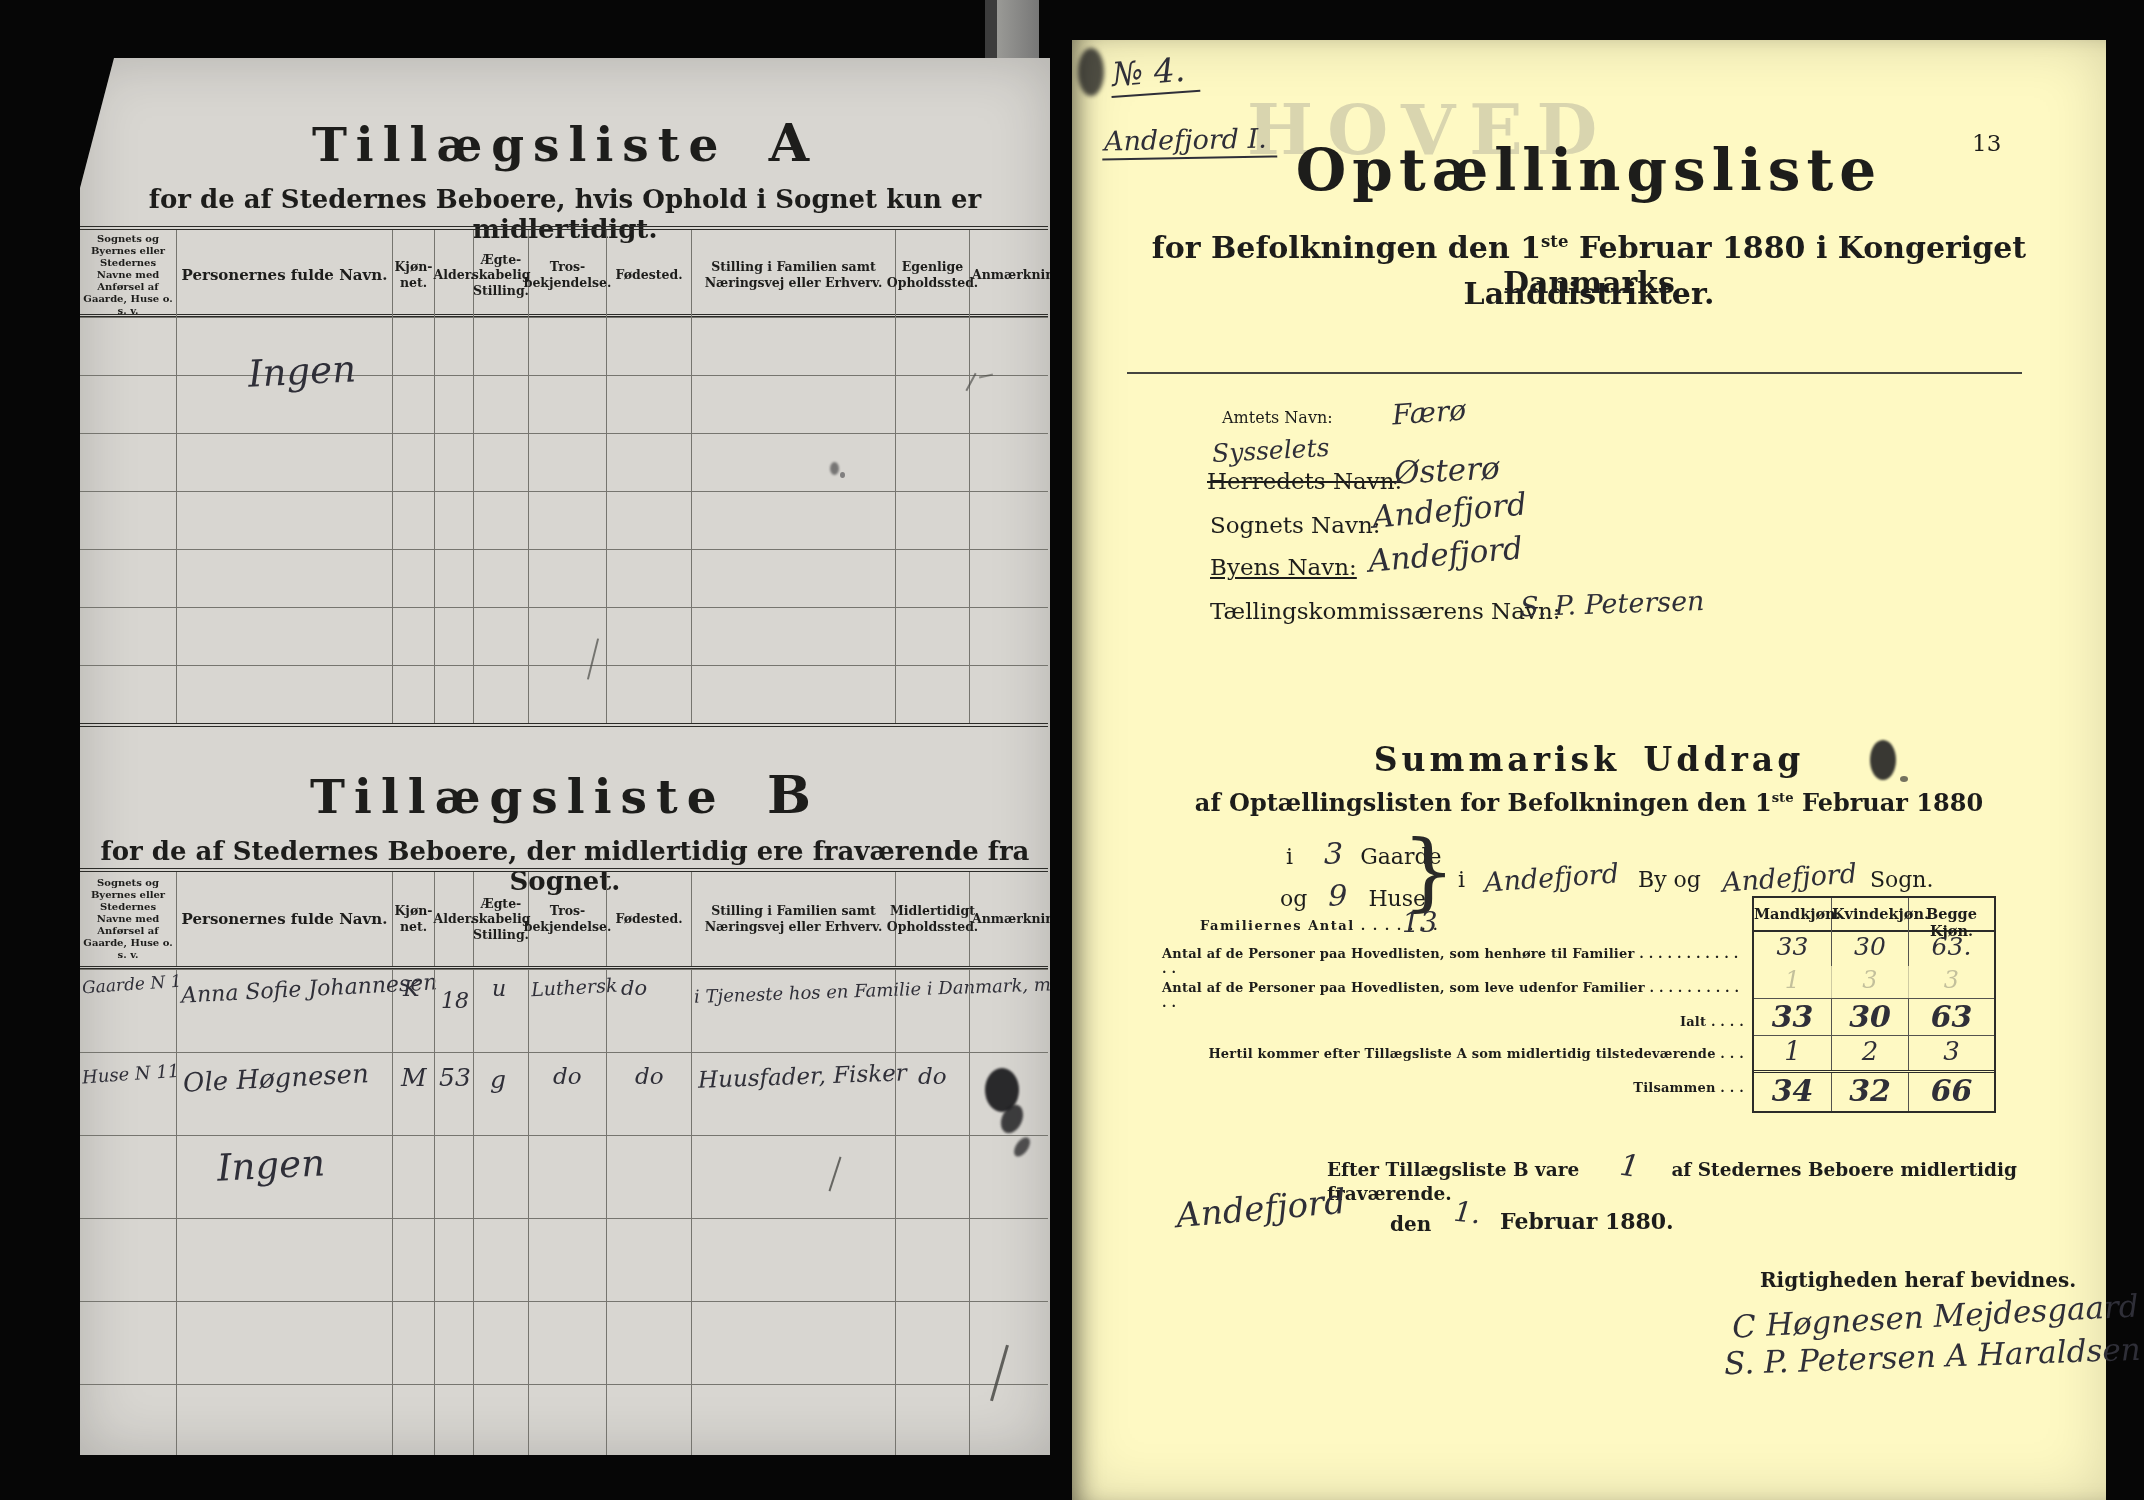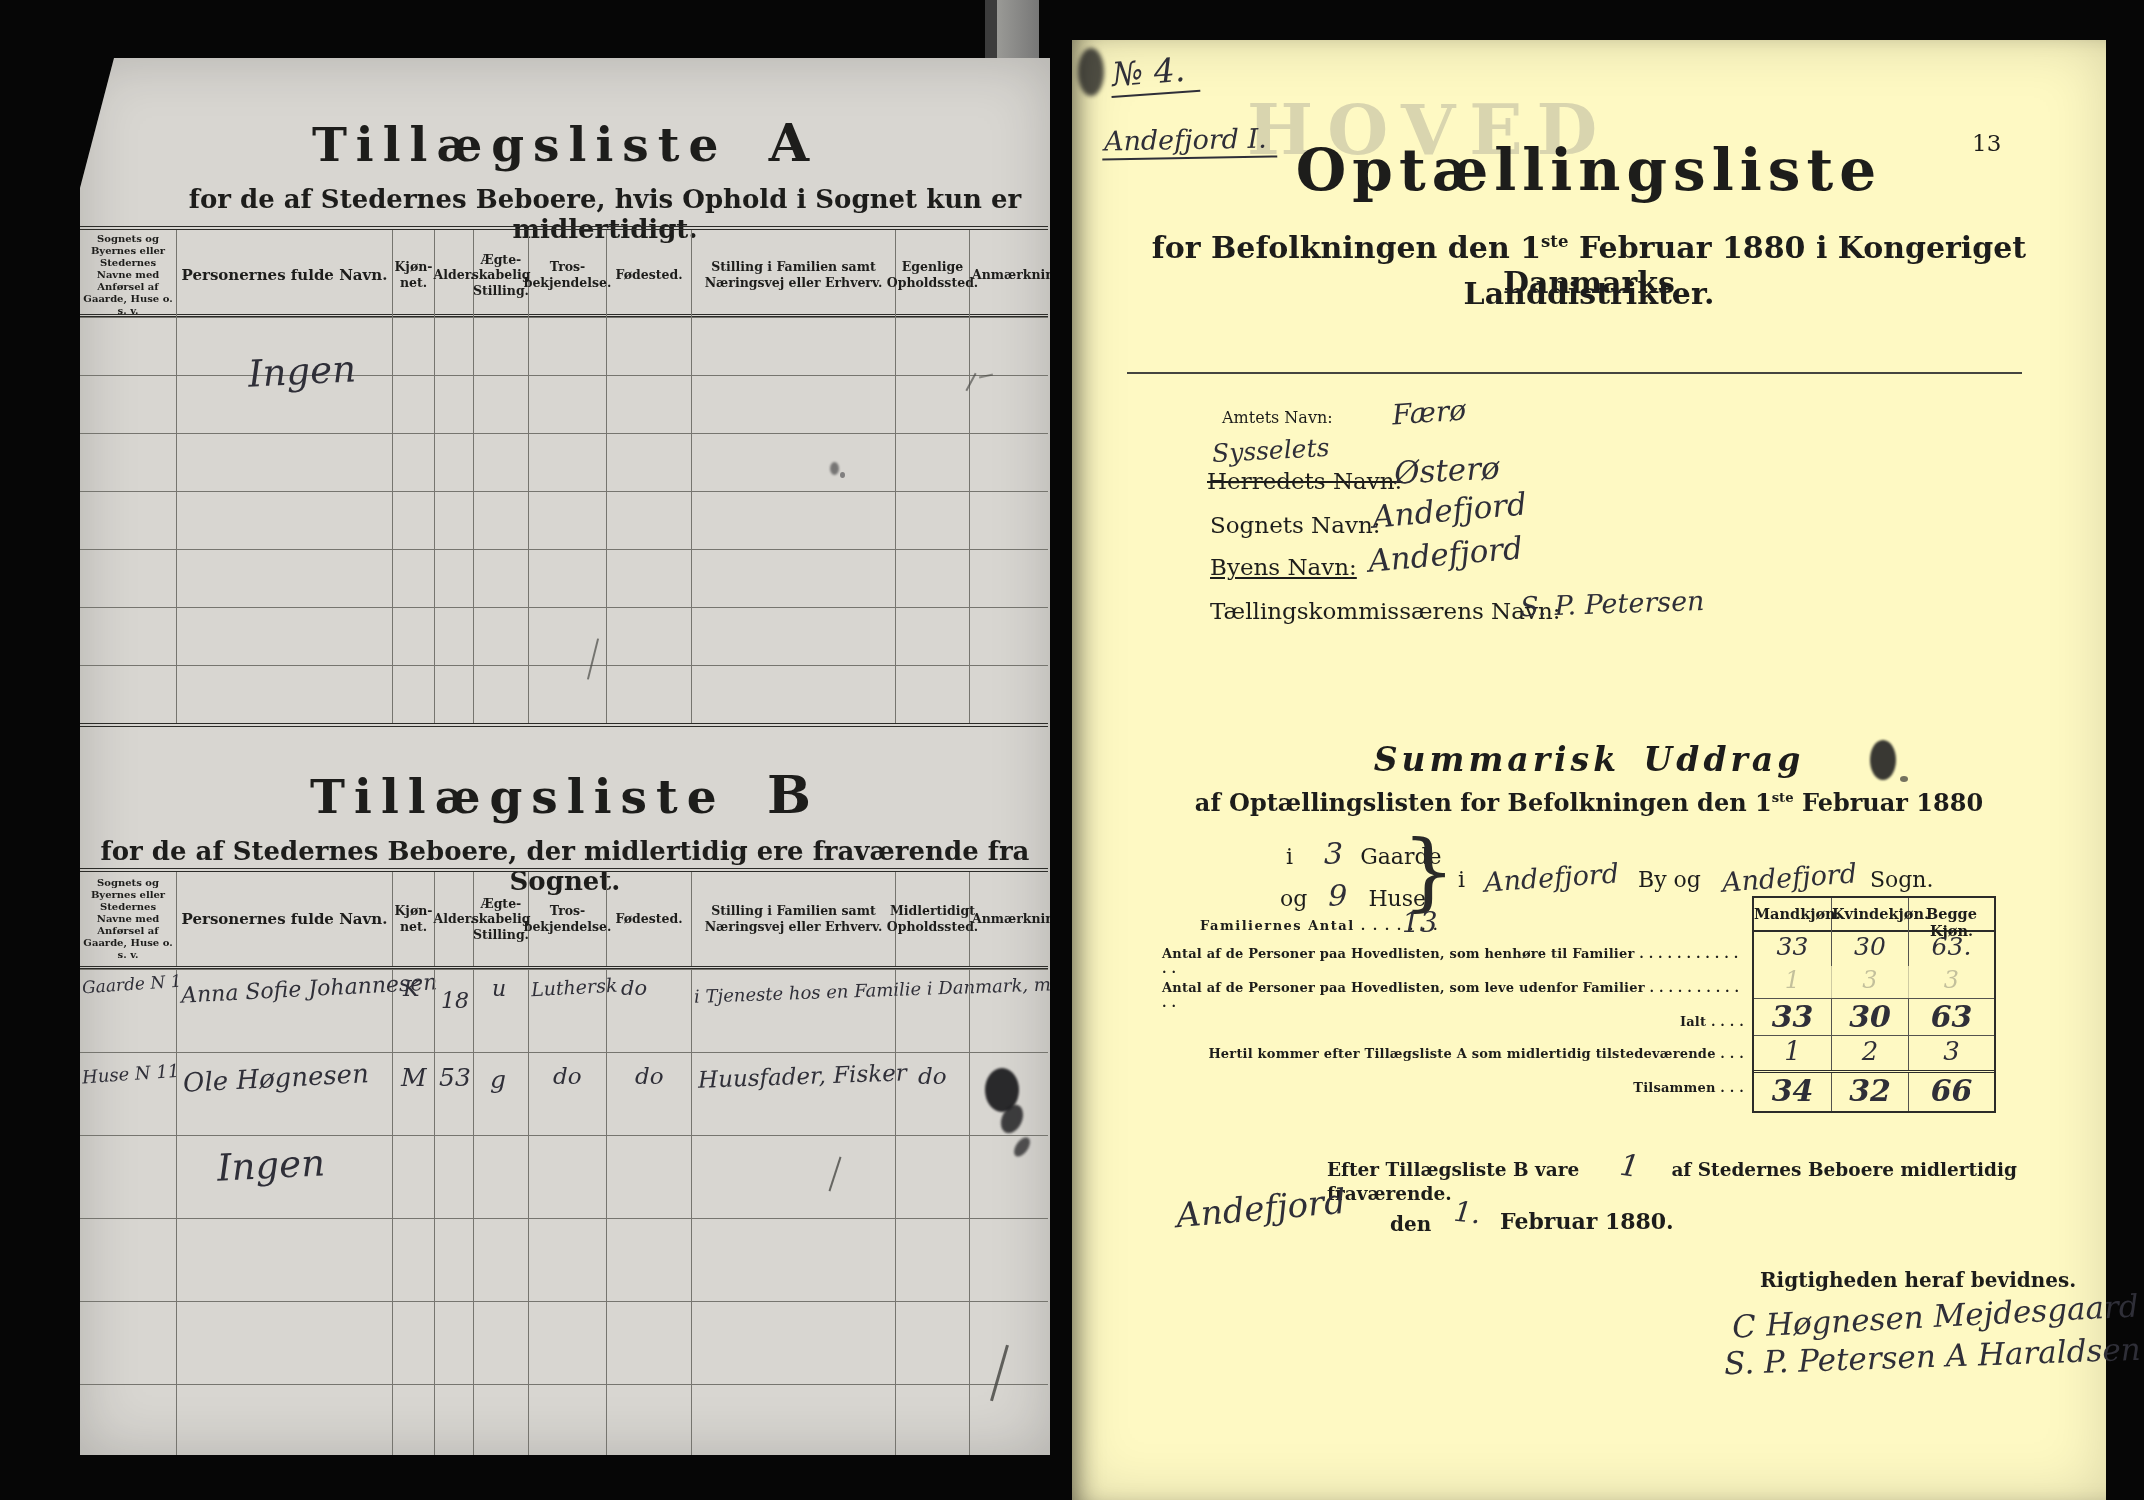--- a/index.html
+++ b/index.html
@@ -45,21 +45,21 @@
 <body>
 
 <div class="abs" style="left:985px;top:0;width:54px;height:58px;background:linear-gradient(90deg,#3c3c3c 0 12px,#9a9a96 12px,#777 100%);"></div>
 
 <div id="lp" class="page">
 
   <div class="abs ctr" style="top:54px;font-size:47px;font-weight:bold;letter-spacing:9px;word-spacing:16px;">
     <span>Tillægsliste</span>
     <span style="font-size:52px;font-weight:900;">A</span>
   </div>
-  <div class="abs ctr" style="top:126px;font-size:26px;font-weight:bold;padding-left:40px;">
+  <div class="abs ctr" style="top:126px;font-size:26px;font-weight:bold;">
     <span>for de af Stedernes Beboere, hvis Ophold i Sognet kun er </span><span style="font-weight:900;">midlertidigt.</span>
   </div>
 
   <div class="abs ltab" style="top:168px;">
     <div class="trow thead" style="height:84px;">
       <div class="tc hc hc0">Sognets og Byernes eller Stedernes Navne med Anførsel af Gaarde, Huse o. s. v.</div>
       <div class="tc hc hname">Personernes fulde Navn.</div>
       <div class="tc hc">Kjøn-net.</div>
       <div class="tc hc">Alder.</div>
       <div class="tc hc">Ægte-skabelig Stilling.</div>
@@ -333,21 +333,21 @@
 
   <div class="abs" style="left:138px;top:472px;font-size:23px;">Sognets Navn:</div>
   <div class="abs hw" style="left:300px;top:452px;font-size:31px;transform:rotate(-5deg);">Andefjord</div>
 
   <div class="abs" style="left:138px;top:514px;font-size:23px;text-decoration:underline;">Byens Navn:</div>
   <div class="abs hw" style="left:296px;top:496px;font-size:31px;transform:rotate(-5deg);">Andefjord</div>
 
   <div class="abs" style="left:138px;top:558px;font-size:23px;">Tællingskommissærens Navn:</div>
   <div class="abs hw" style="left:448px;top:548px;font-size:27px;transform:rotate(-2deg);">S. P. Petersen</div>
 
-  <div class="abs ctr" style="top:700px;font-size:33px;font-weight:900;letter-spacing:4px;word-spacing:8px;font-style:italic;">Summarisk Uddrag</div>
+  <div class="abs ctr" style="top:700px;font-size:33px;font-weight:900;letter-spacing:4px;word-spacing:8px;">Summarisk Uddrag</div>
   <div class="ink" style="left:798px;top:700px;width:26px;height:40px;opacity:.85;filter:blur(1px);"></div>
   <div class="ink" style="left:828px;top:736px;width:8px;height:6px;opacity:.6;"></div>
 
   <div class="abs ctr" style="top:748px;font-size:24px;font-weight:bold;">
     <span>af Optællingslisten for Befolkningen den 1</span><span class="sup">ste</span><span> Februar 1880</span>
   </div>
 
   <div class="abs" style="left:214px;top:796px;font-size:22px;">
     <span>i</span>
     <span class="hw" style="font-size:30px;margin:0 10px 0 24px;">3</span>

